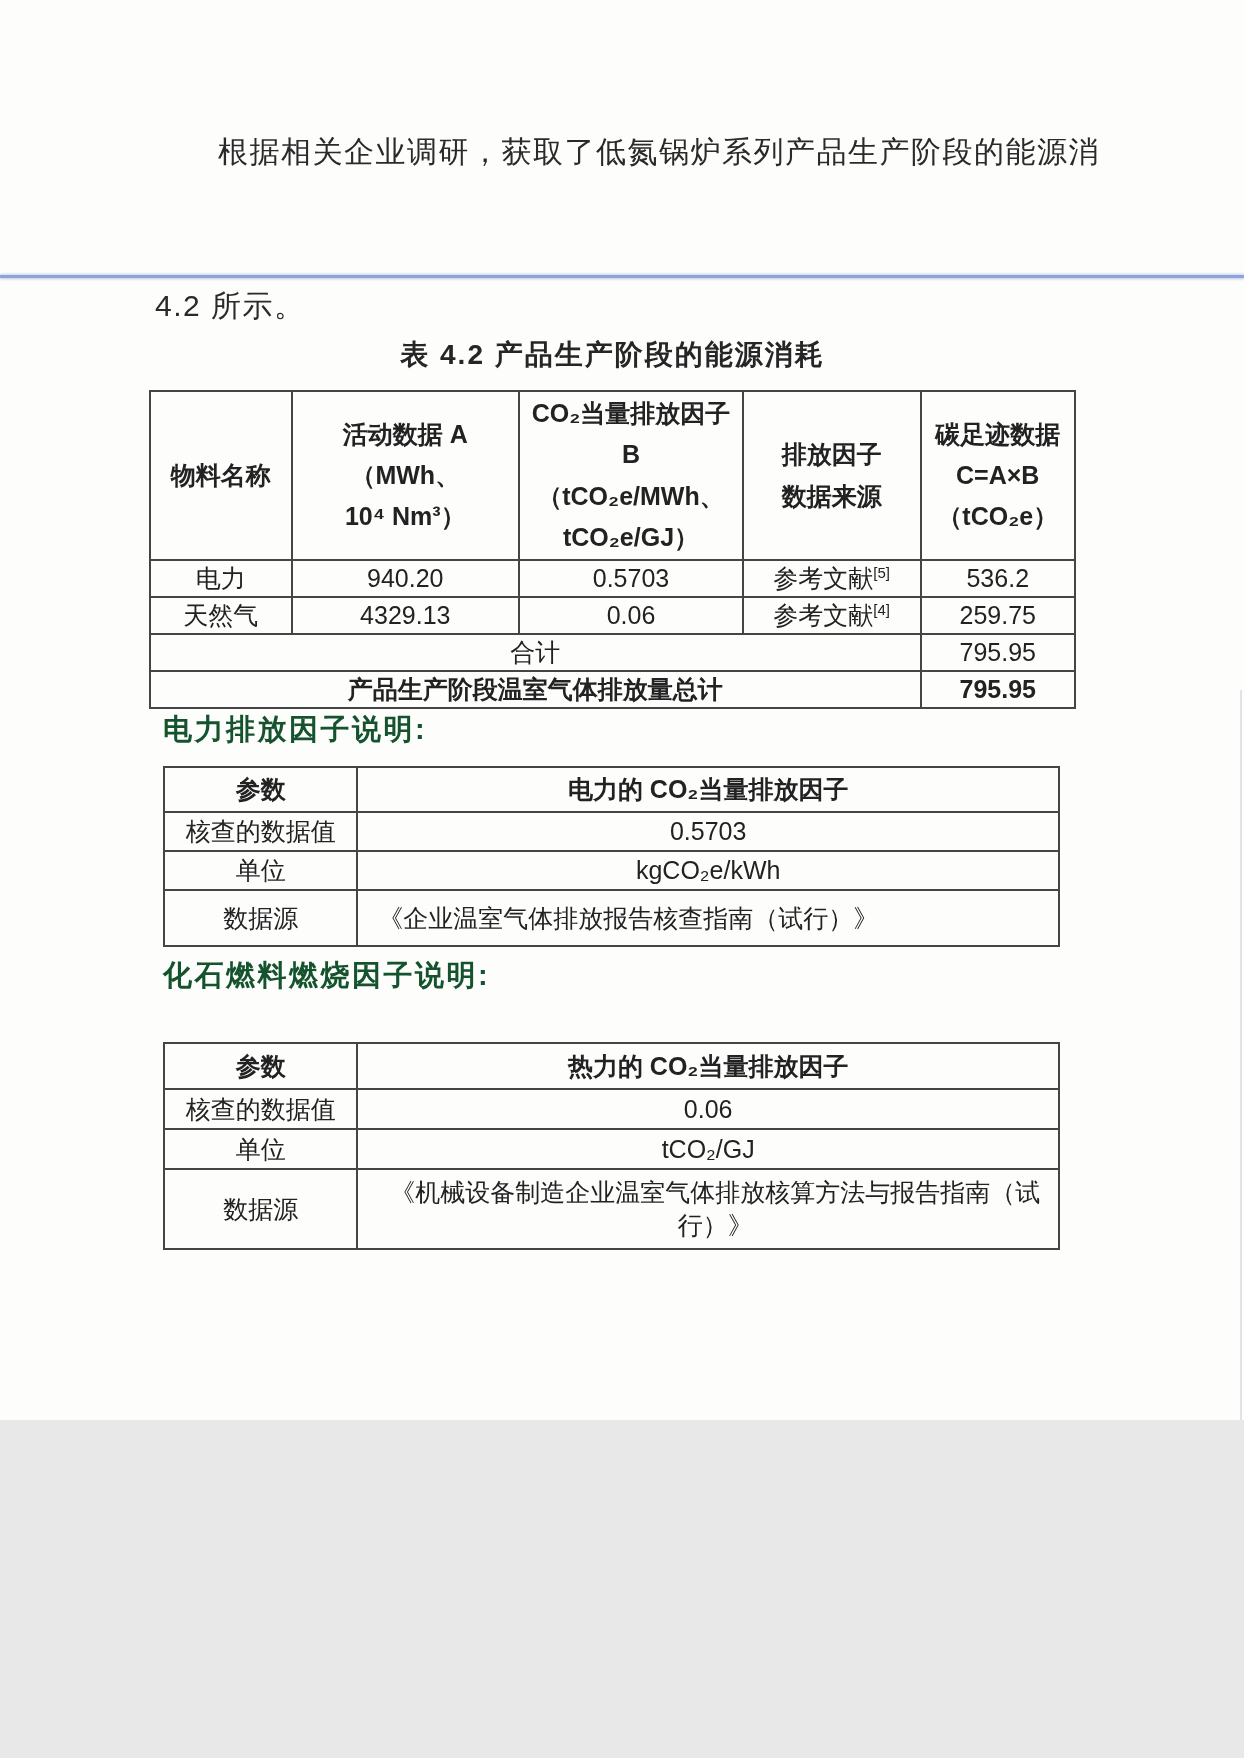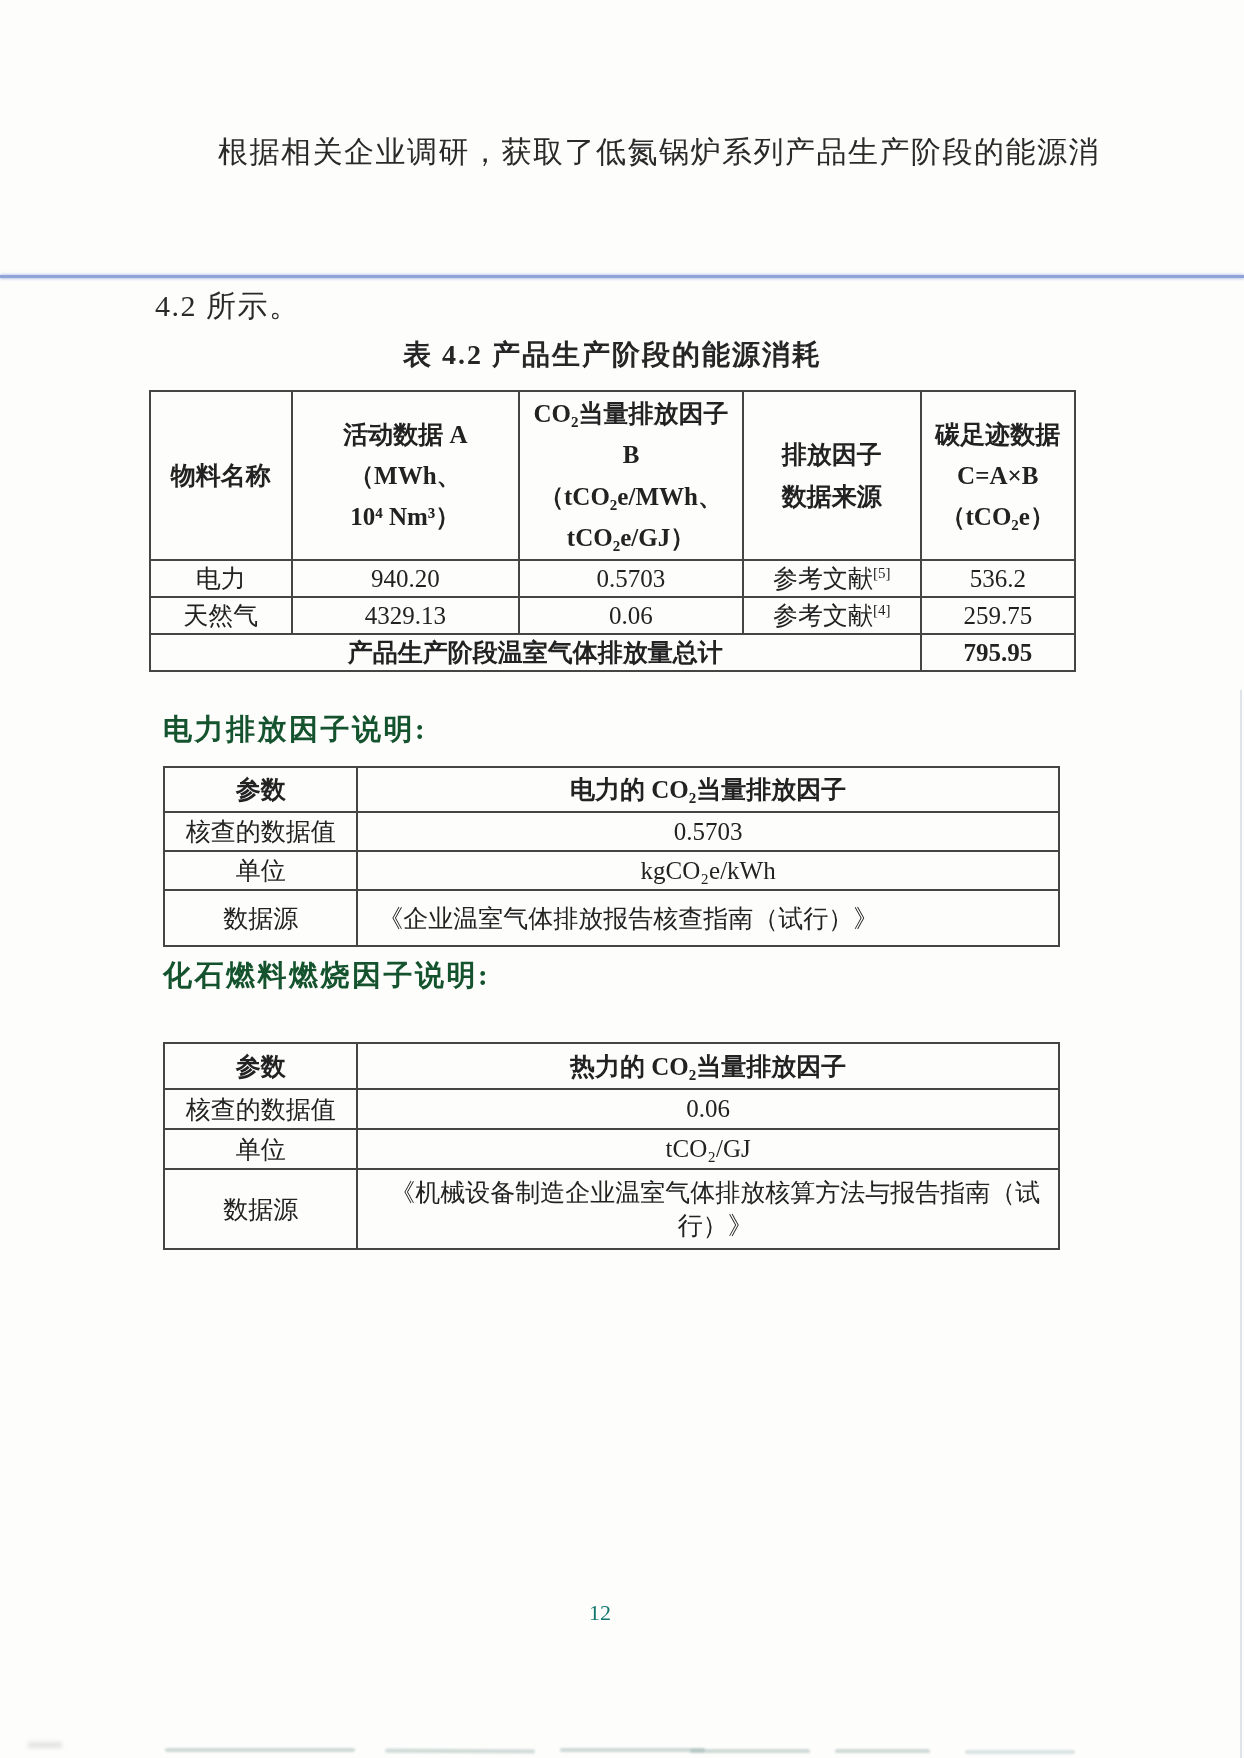--- a/index.html
+++ b/index.html
@@ -1,22 +1,22 @@
 <!DOCTYPE html>
 <html><head>
 <meta charset="utf-8">
 <style>
   html,body{margin:0;padding:0;background:#e8e8e8;}
   .page{
     position:relative;
-    width:1244px;height:1758px;
+    width:1244px;height:1420px;
     margin:0 auto;
     background:#fdfdfc;
     overflow:hidden;
-    font-family:Liberation Serif, serif;
+    font-family:Liberation Sans, sans-serif;
     color:#262626;
   }
   
   .para-line{
     position:absolute;
     font-size:30px;
     letter-spacing:1.5px;
     color:#2a2a2a;
     white-space:nowrap;
   }
@@ -155,20 +155,24 @@
           <td>536.2</td>
         </tr>
         <tr>
           <td>天然气</td>
           <td>4329.13</td>
           <td>0.06</td>
           <td>参考文献<sup>[4]</sup></td>
           <td>259.75</td>
         </tr>
         <tr>
+          <td colspan="4">合计</td>
+          <td>795.95</td>
+        </tr>
+        <tr>
           <td colspan="4" class="bold">产品生产阶段温室气体排放量总计</td>
           <td class="bold">795.95</td>
         </tr>
       </tbody>
     </table>
 
 
   <div class="sec-heading h-elec">电力排放因子说明:</div>
 
   <table class="t2">

